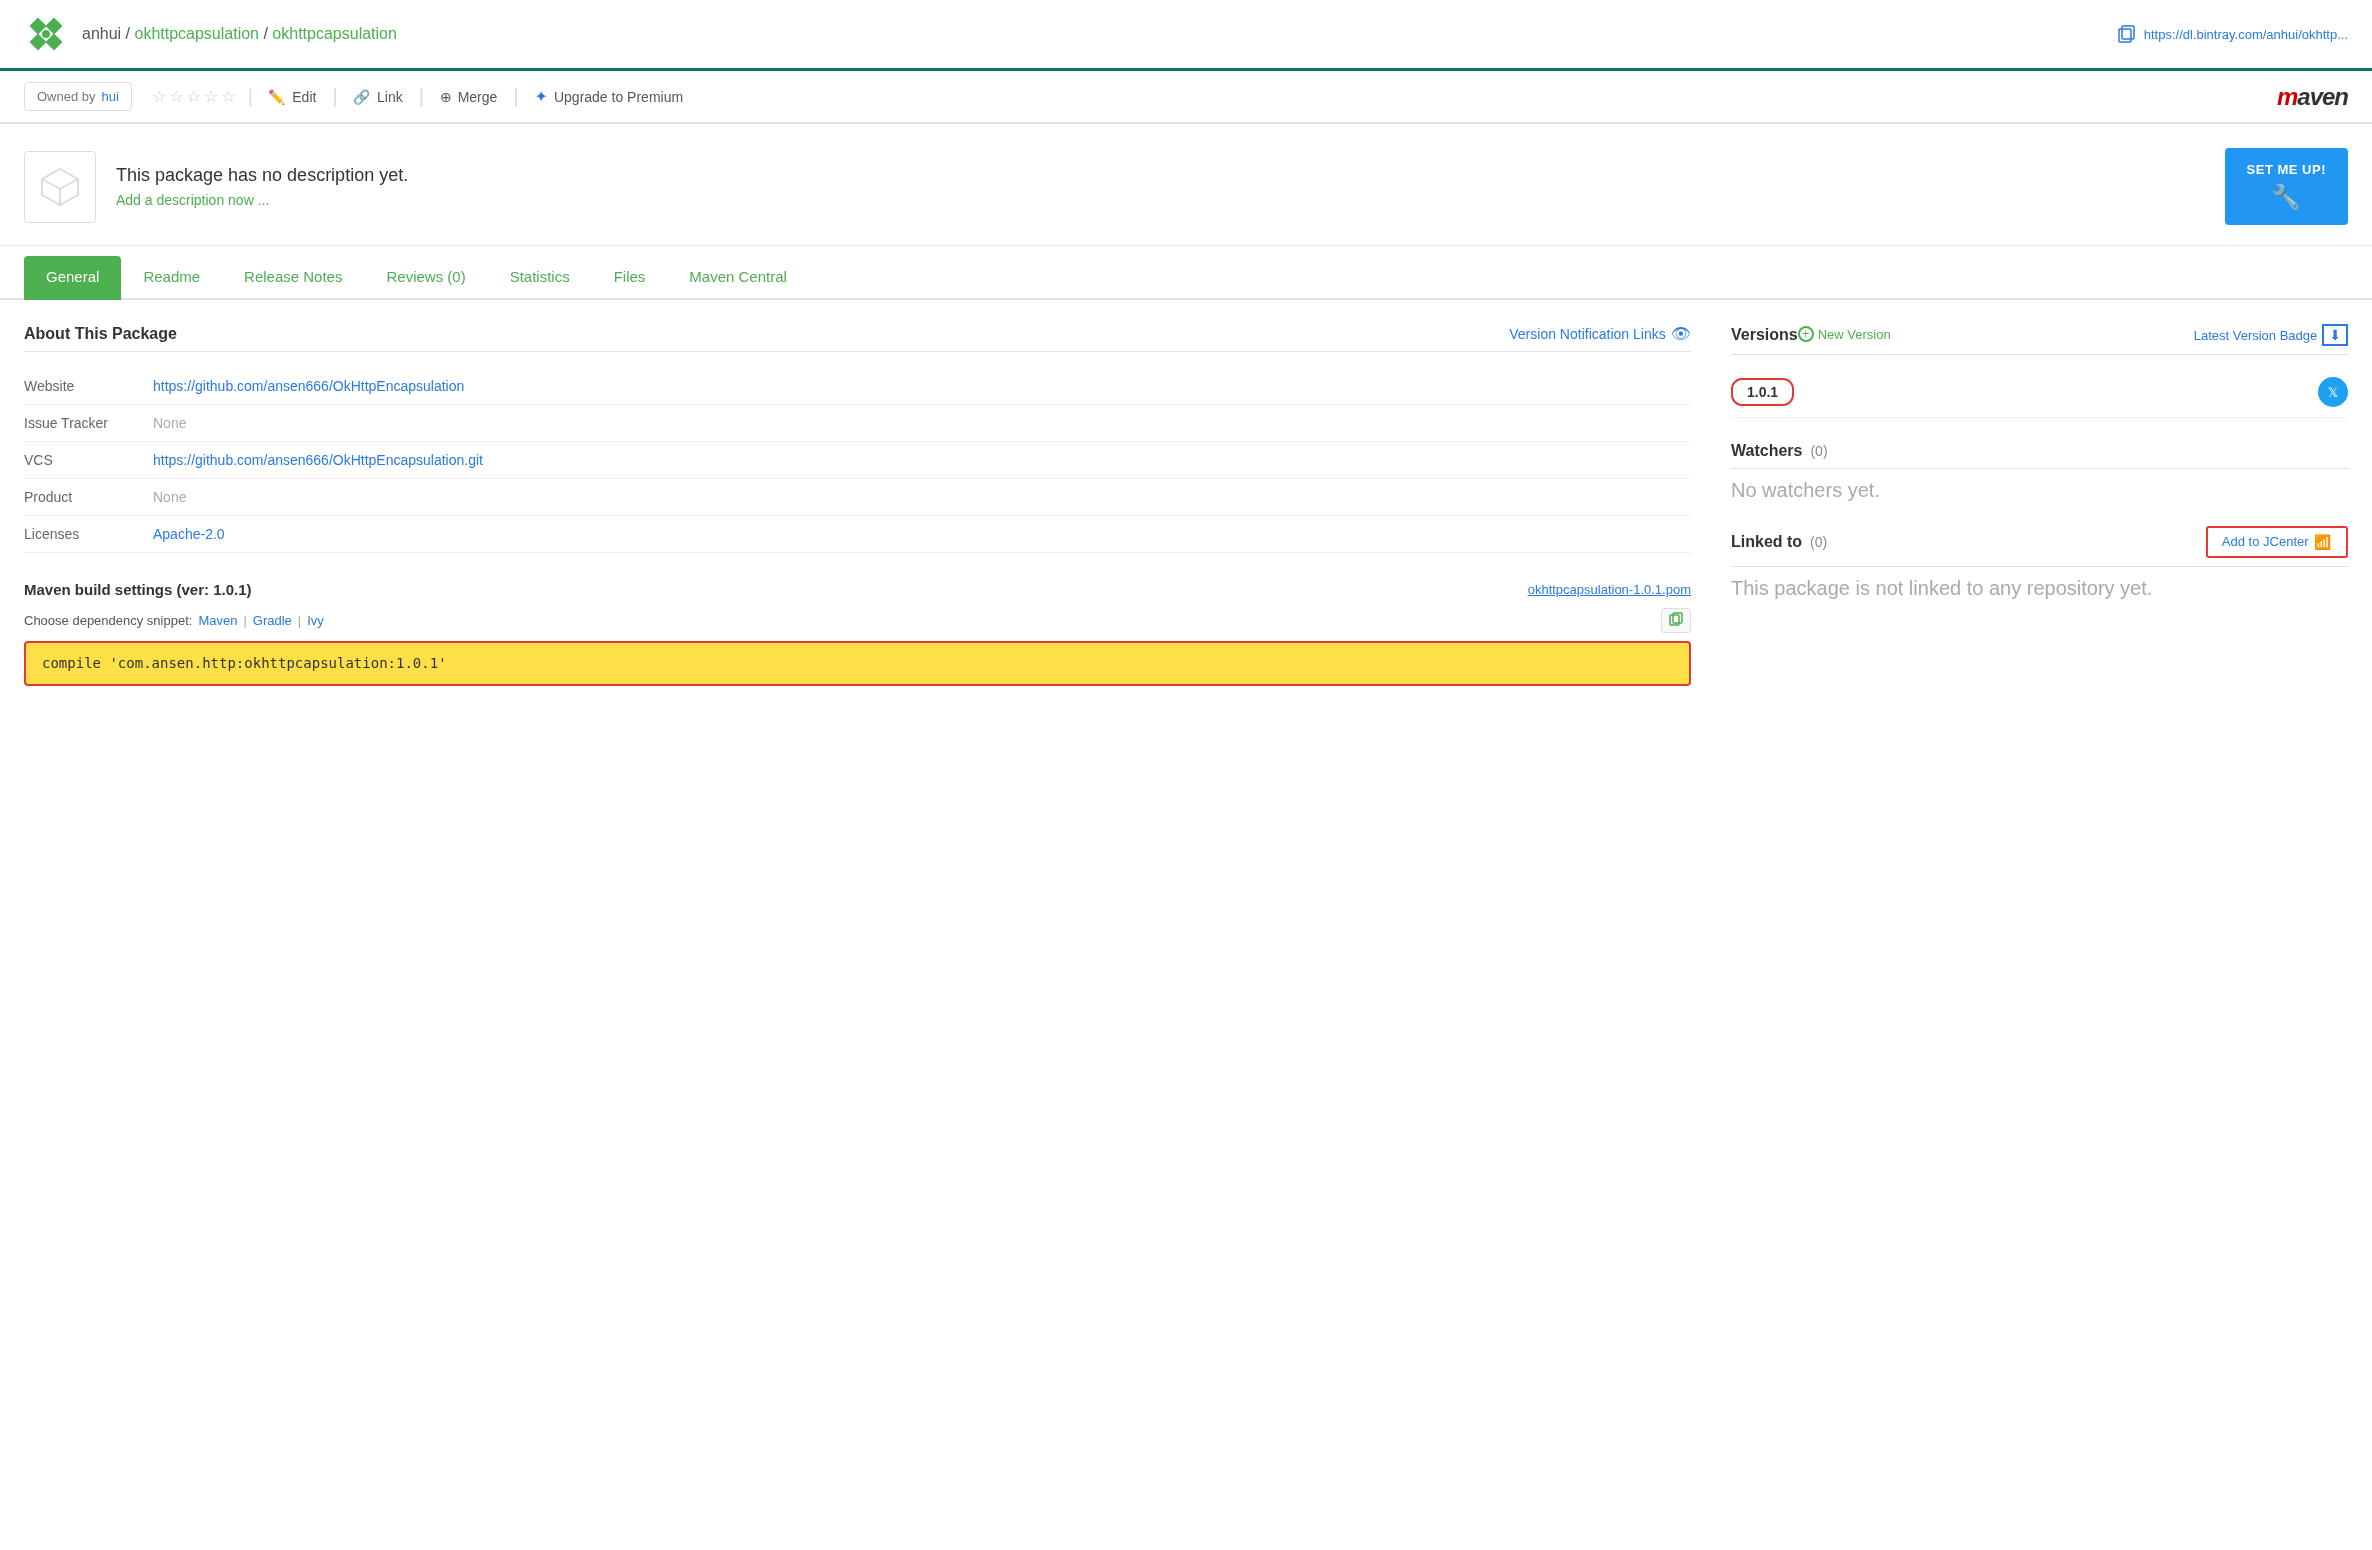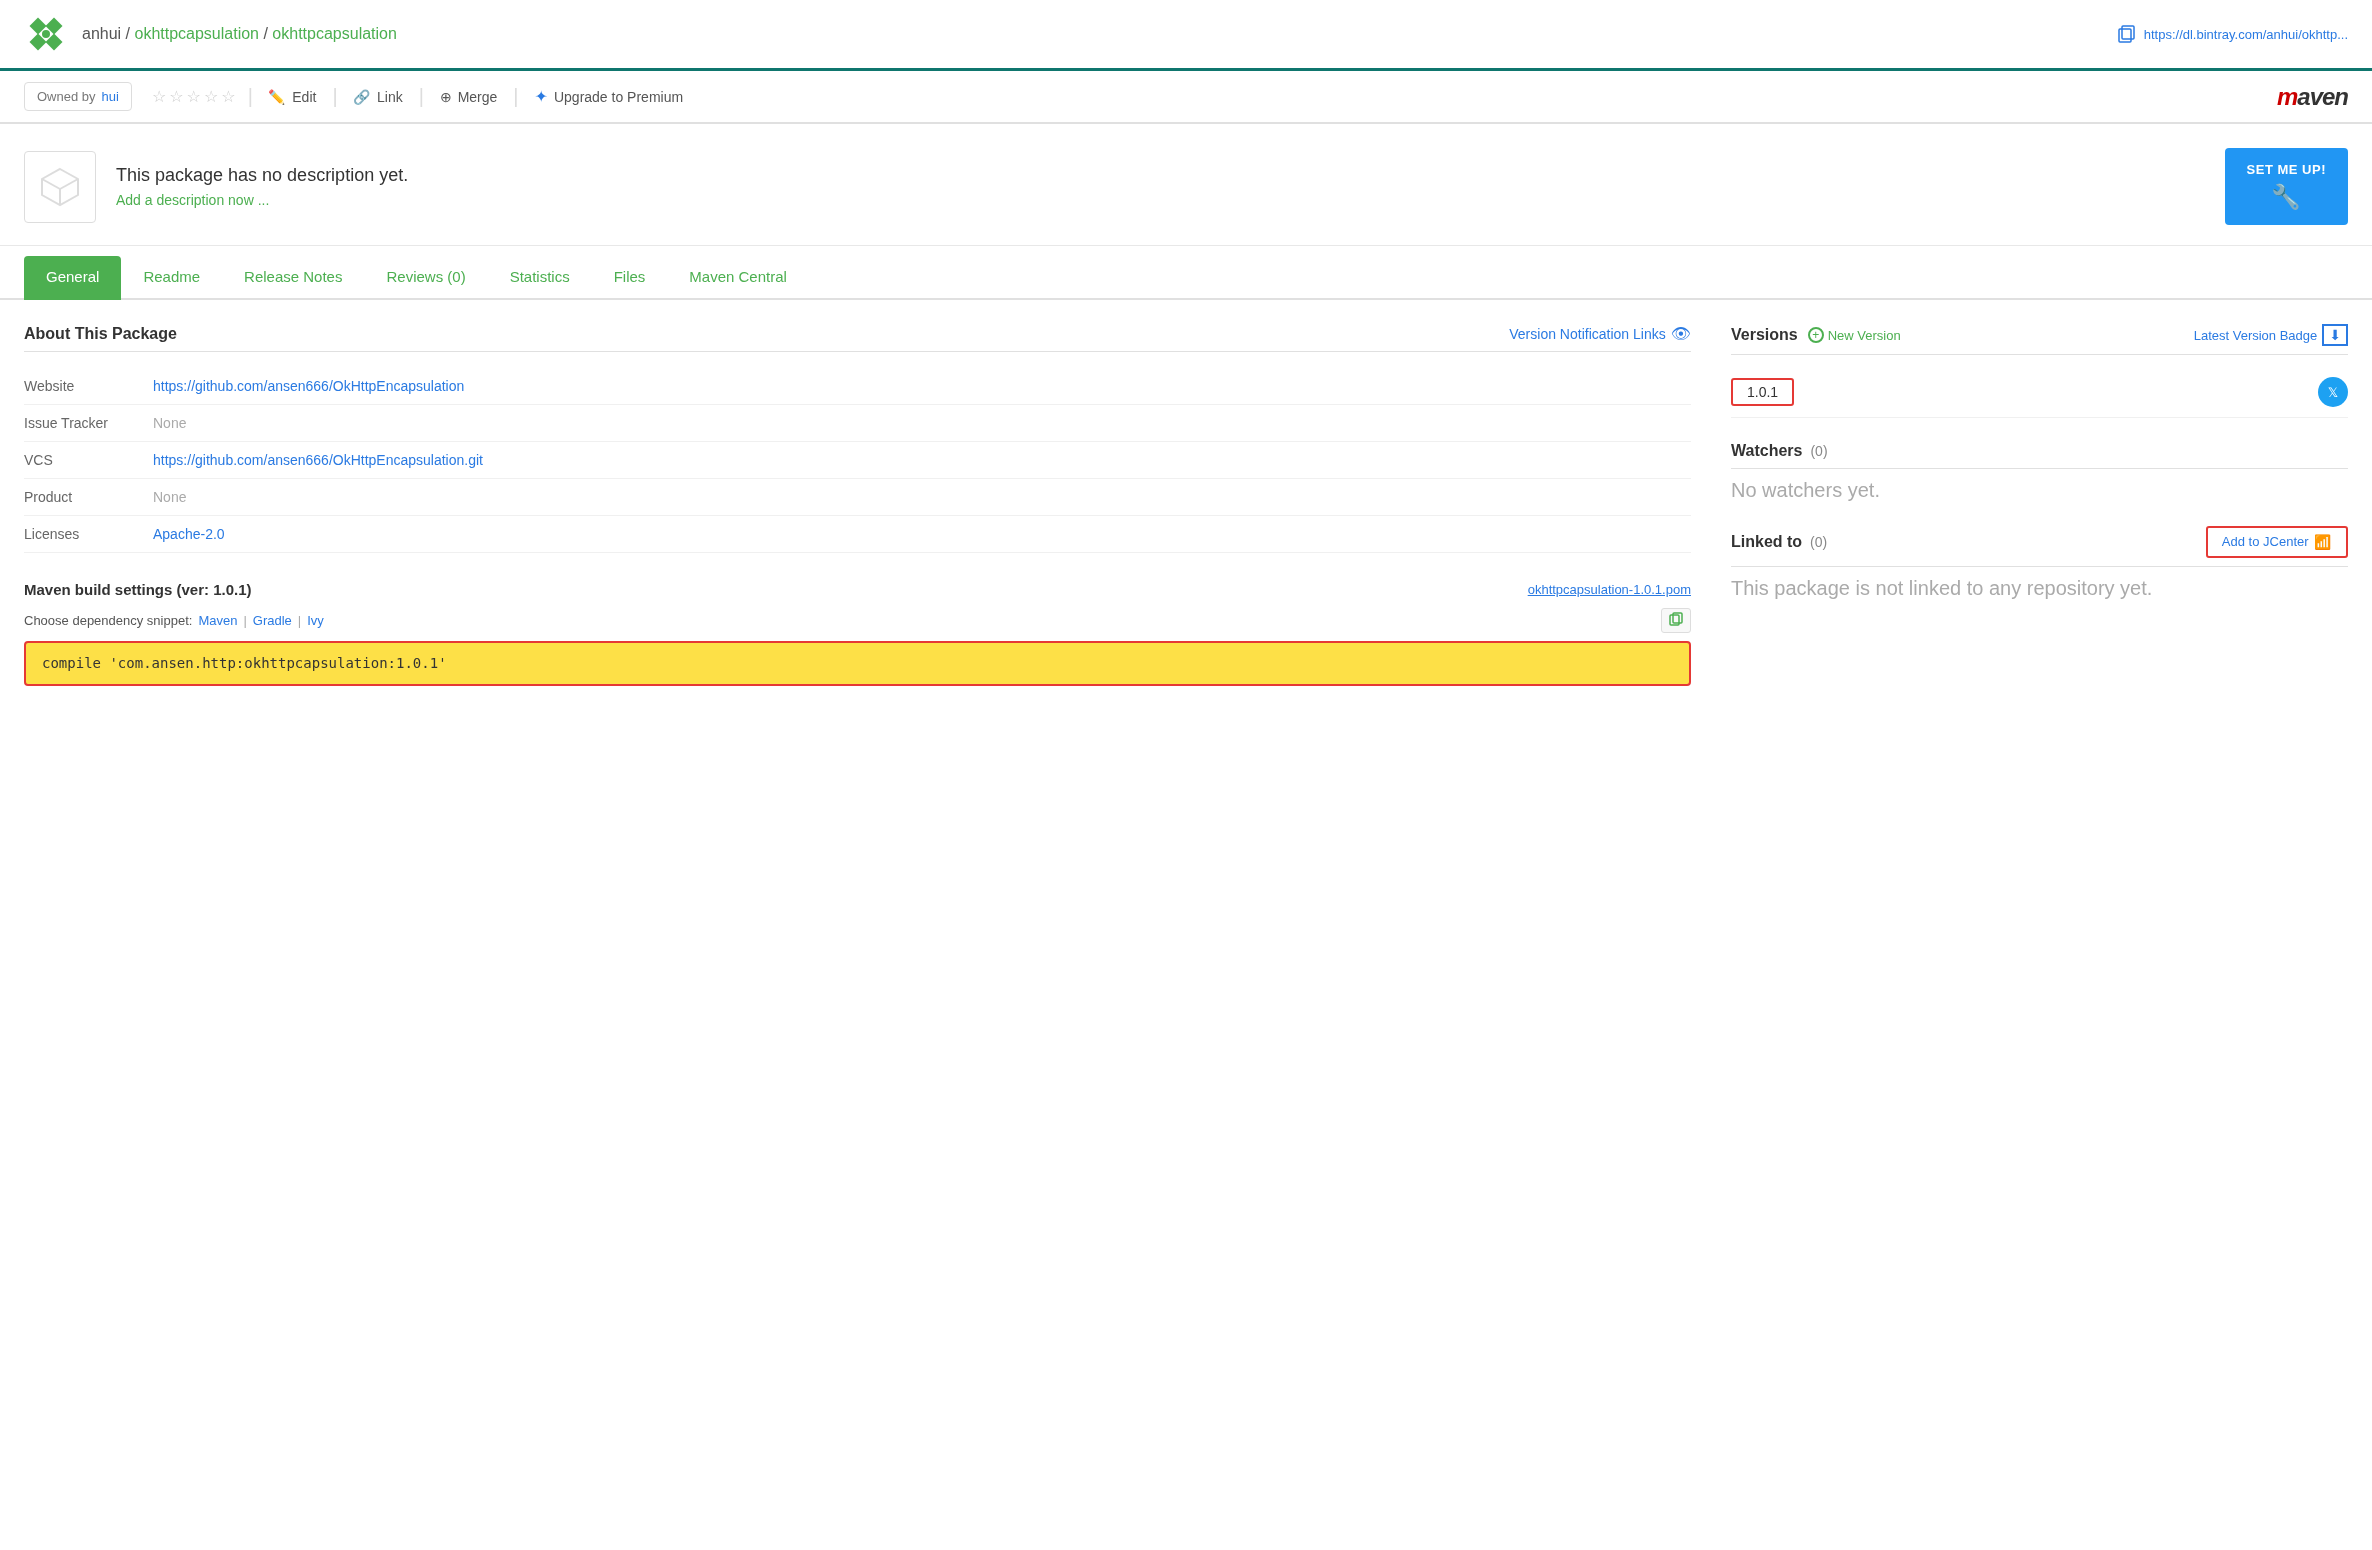--- a/index.html
+++ b/index.html
@@ -94,36 +94,36 @@
     }
     .info-label { width: 109px; color: #666; font-size: 14px; flex-shrink: 0; }
     .info-value { color: #2a7ae2; font-size: 14px; text-decoration: none; }
     .info-value.none { color: #aaa; text-decoration: none; }
 
     
     .versions-header {
       display: flex; align-items: center; justify-content: space-between;
       padding-bottom: 8px; border-bottom: 1px solid #e0e0e0; margin-bottom: 12px;
     }
-    .versions-left { display: flex; align-items: center; gap: 10px; }
+    .versions-left { display: flex; align-items: flex-start; gap: 0; }
     .versions-title { font-size: 16px; font-weight: 600; color: #333; }
     .new-version-btn {
       display: flex; align-items: center; gap: 4px; color: #4caf50;
       font-size: 13px; cursor: pointer; border: none; background: none;
     }
     .plus-circle { width: 16px; height: 16px; border: 2px solid #4caf50; border-radius: 50%; display: inline-flex; align-items: center; justify-content: center; font-size: 12px; color: #4caf50; }
     .latest-badge-btn { display: flex; align-items: center; gap: 5px; color: #2a7ae2; font-size: 13px; cursor: pointer; }
 
     .version-item {
       display: flex; align-items: center; justify-content: space-between;
       padding: 10px 0; border-bottom: 1px solid #f0f0f0;
     }
     .version-tag {
-      border: 2px solid #e53935; border-radius: 3px; padding: 4px 14px;
-      font-size: 14px; color: #333; font-weight: 400;
+      border: 2px solid #e53935; border-radius: 11px; padding: 4px 14px;
+      font-size: 14px; color: #333; font-weight: 700;
     }
     .twitter-btn {
       width: 30px; height: 30px; background: #1da1f2; border-radius: 50%;
       display: flex; align-items: center; justify-content: center; color: #fff; font-size: 14px; cursor: pointer;
     }
 
     
     .watchers-section { margin-top: 24px; }
     .watchers-header { display: flex; align-items: center; gap: 8px; padding-bottom: 8px; border-bottom: 1px solid #e0e0e0; margin-bottom: 10px; }
     .watchers-title { font-size: 16px; font-weight: 600; color: #333; }

